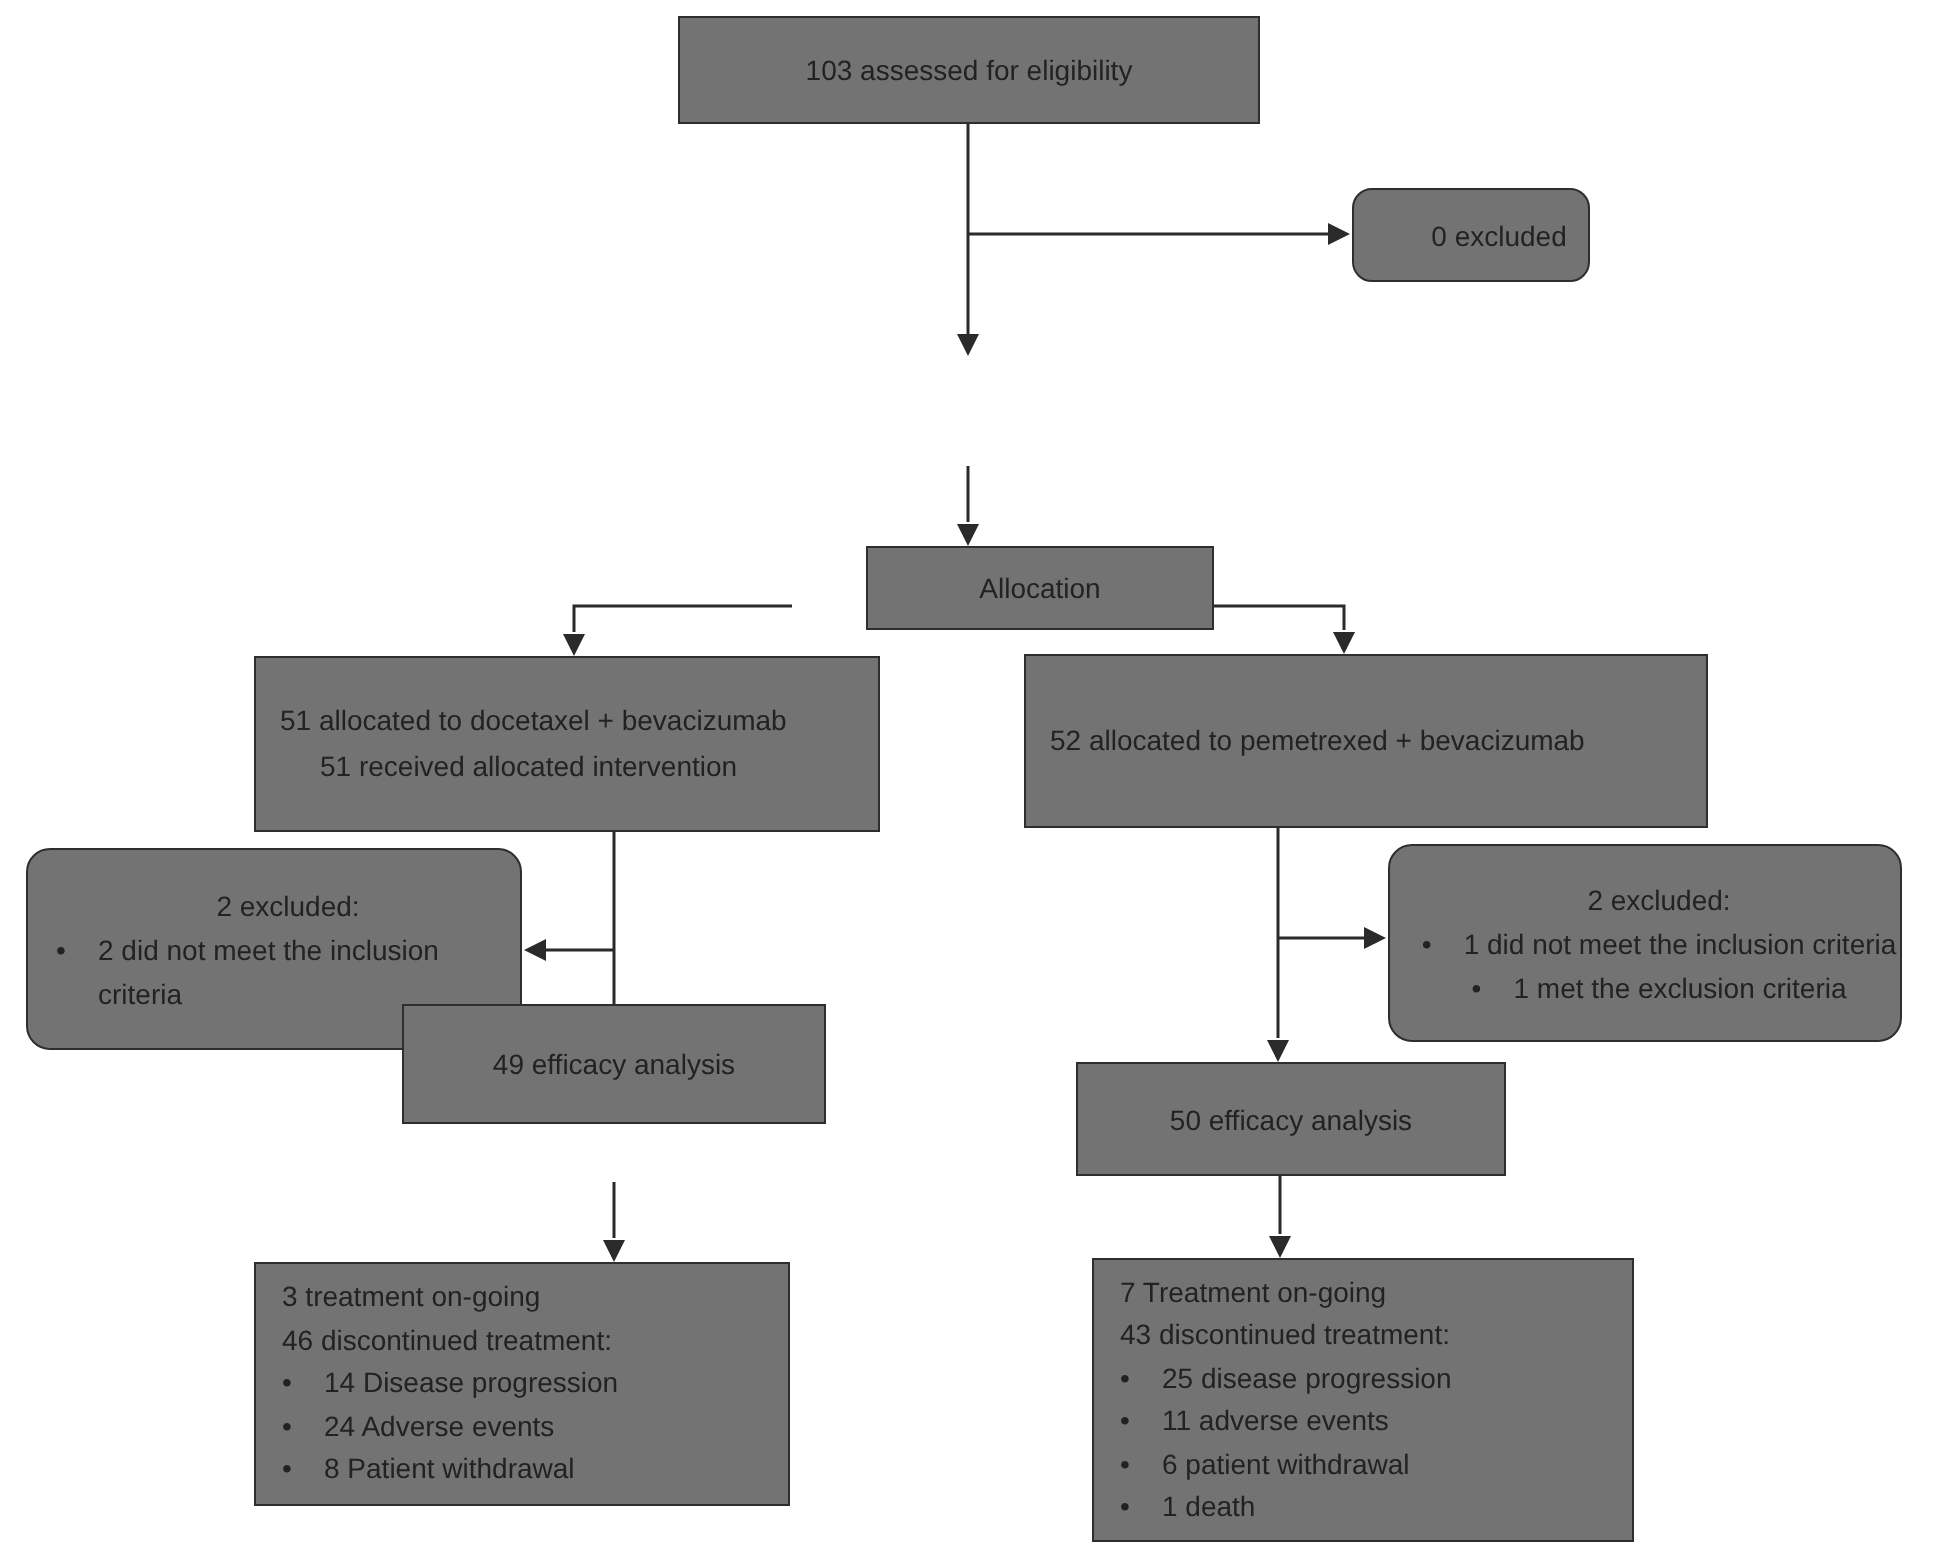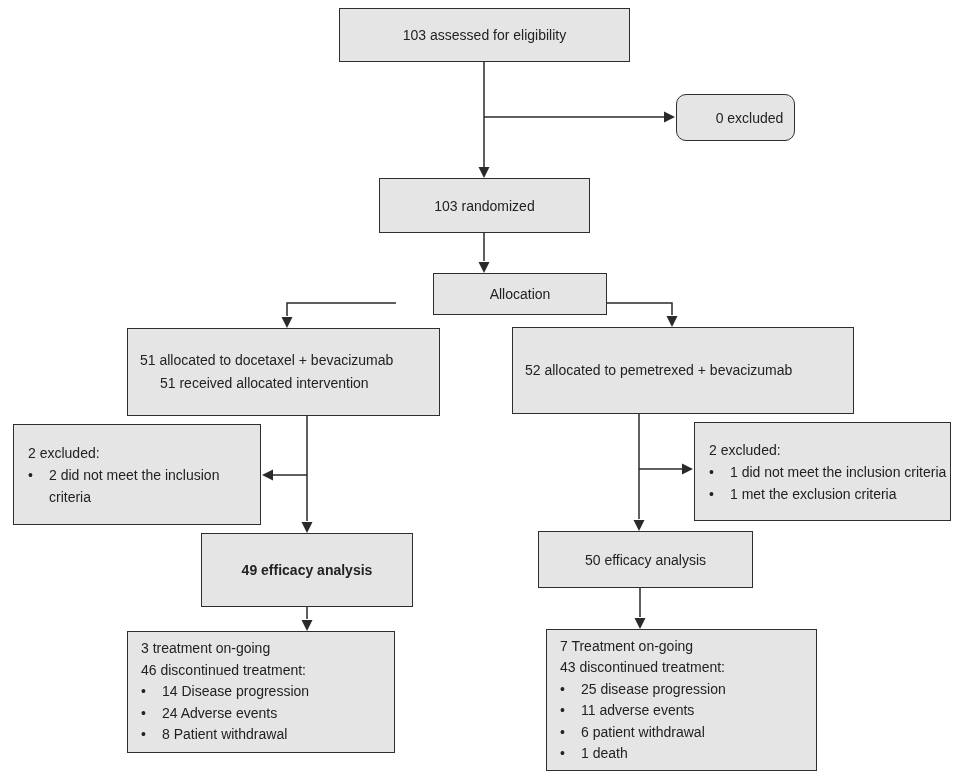--- a/index.html
+++ b/index.html
@@ -30,24 +30,25 @@
     fill: none;
   }
   .connectors polygon {
     fill: #2a2a2a;
     stroke: none;
   }
   .node {
     position: absolute;
     box-sizing: border-box;
     border: 1.5px solid #2e2e2e;
-    background: #e5e5e5;
+    background: #737373;
   }
   .node.rounded {
-    border-radius: 0;
+    border-radius: 12px;
+    align-items: center;
   }
   .node.center {
     display: flex;
     align-items: center;
     justify-content: center;
     text-align: center;
   }
   .node.leftcol {
     display: flex;
     flex-direction: column;
@@ -77,21 +78,21 @@
   }
   
   #assessed        { left: 339px; top: 8px;   width: 291px; height: 54px; }
   #excluded-top    { left: 676px; top: 94px;  width: 119px; height: 47px; border-radius: 10px; padding-left: 28px; }
   #randomized      { left: 379px; top: 178px; width: 211px; height: 55px; }
   #allocation      { left: 396px; top: 273px; width: 174px; height: 42px; margin-left: 37px; }
   #alloc-left      { left: 127px; top: 328px; width: 313px; height: 88px; }
   #alloc-right     { left: 512px; top: 327px; width: 342px; height: 87px; }
   #excl-left       { left: 13px;  top: 424px; width: 248px; height: 101px; }
   #excl-right      { left: 694px; top: 422px; width: 257px; height: 99px; }
-  #efficacy-left   { left: 201px; top: 533px; width: 212px; height: 74px; font-weight: bold; }
+  #efficacy-left   { left: 201px; top: 502px; width: 212px; height: 60px; }
   #efficacy-right  { left: 538px; top: 531px; width: 215px; height: 57px; }
   #outcome-left    { left: 127px; top: 631px; width: 268px; height: 122px; }
   #outcome-right   { left: 546px; top: 629px; width: 271px; height: 142px; }
 </style>
 </head>
 <body>
 
 <div class="canvas">
 
   <svg class="connectors" viewBox="0 0 968 779" xmlns="http://www.w3.org/2000/svg">
@@ -142,23 +143,20 @@
   </svg>
 
   <div class="node center" id="assessed">
     <span>103 assessed for eligibility</span>
   </div>
 
   <div class="node center rounded" id="excluded-top">
     <span>0 excluded</span>
   </div>
 
-  <div class="node center" id="randomized">
-    <span>103 randomized</span>
-  </div>
 
   <div class="node center" id="allocation">
     <span>Allocation</span>
   </div>
 
   <div class="node leftcol alloc" id="alloc-left">
     <span>51 allocated to docetaxel + bevacizumab</span>
     <span class="indent">51 received allocated intervention</span>
   </div>
 

